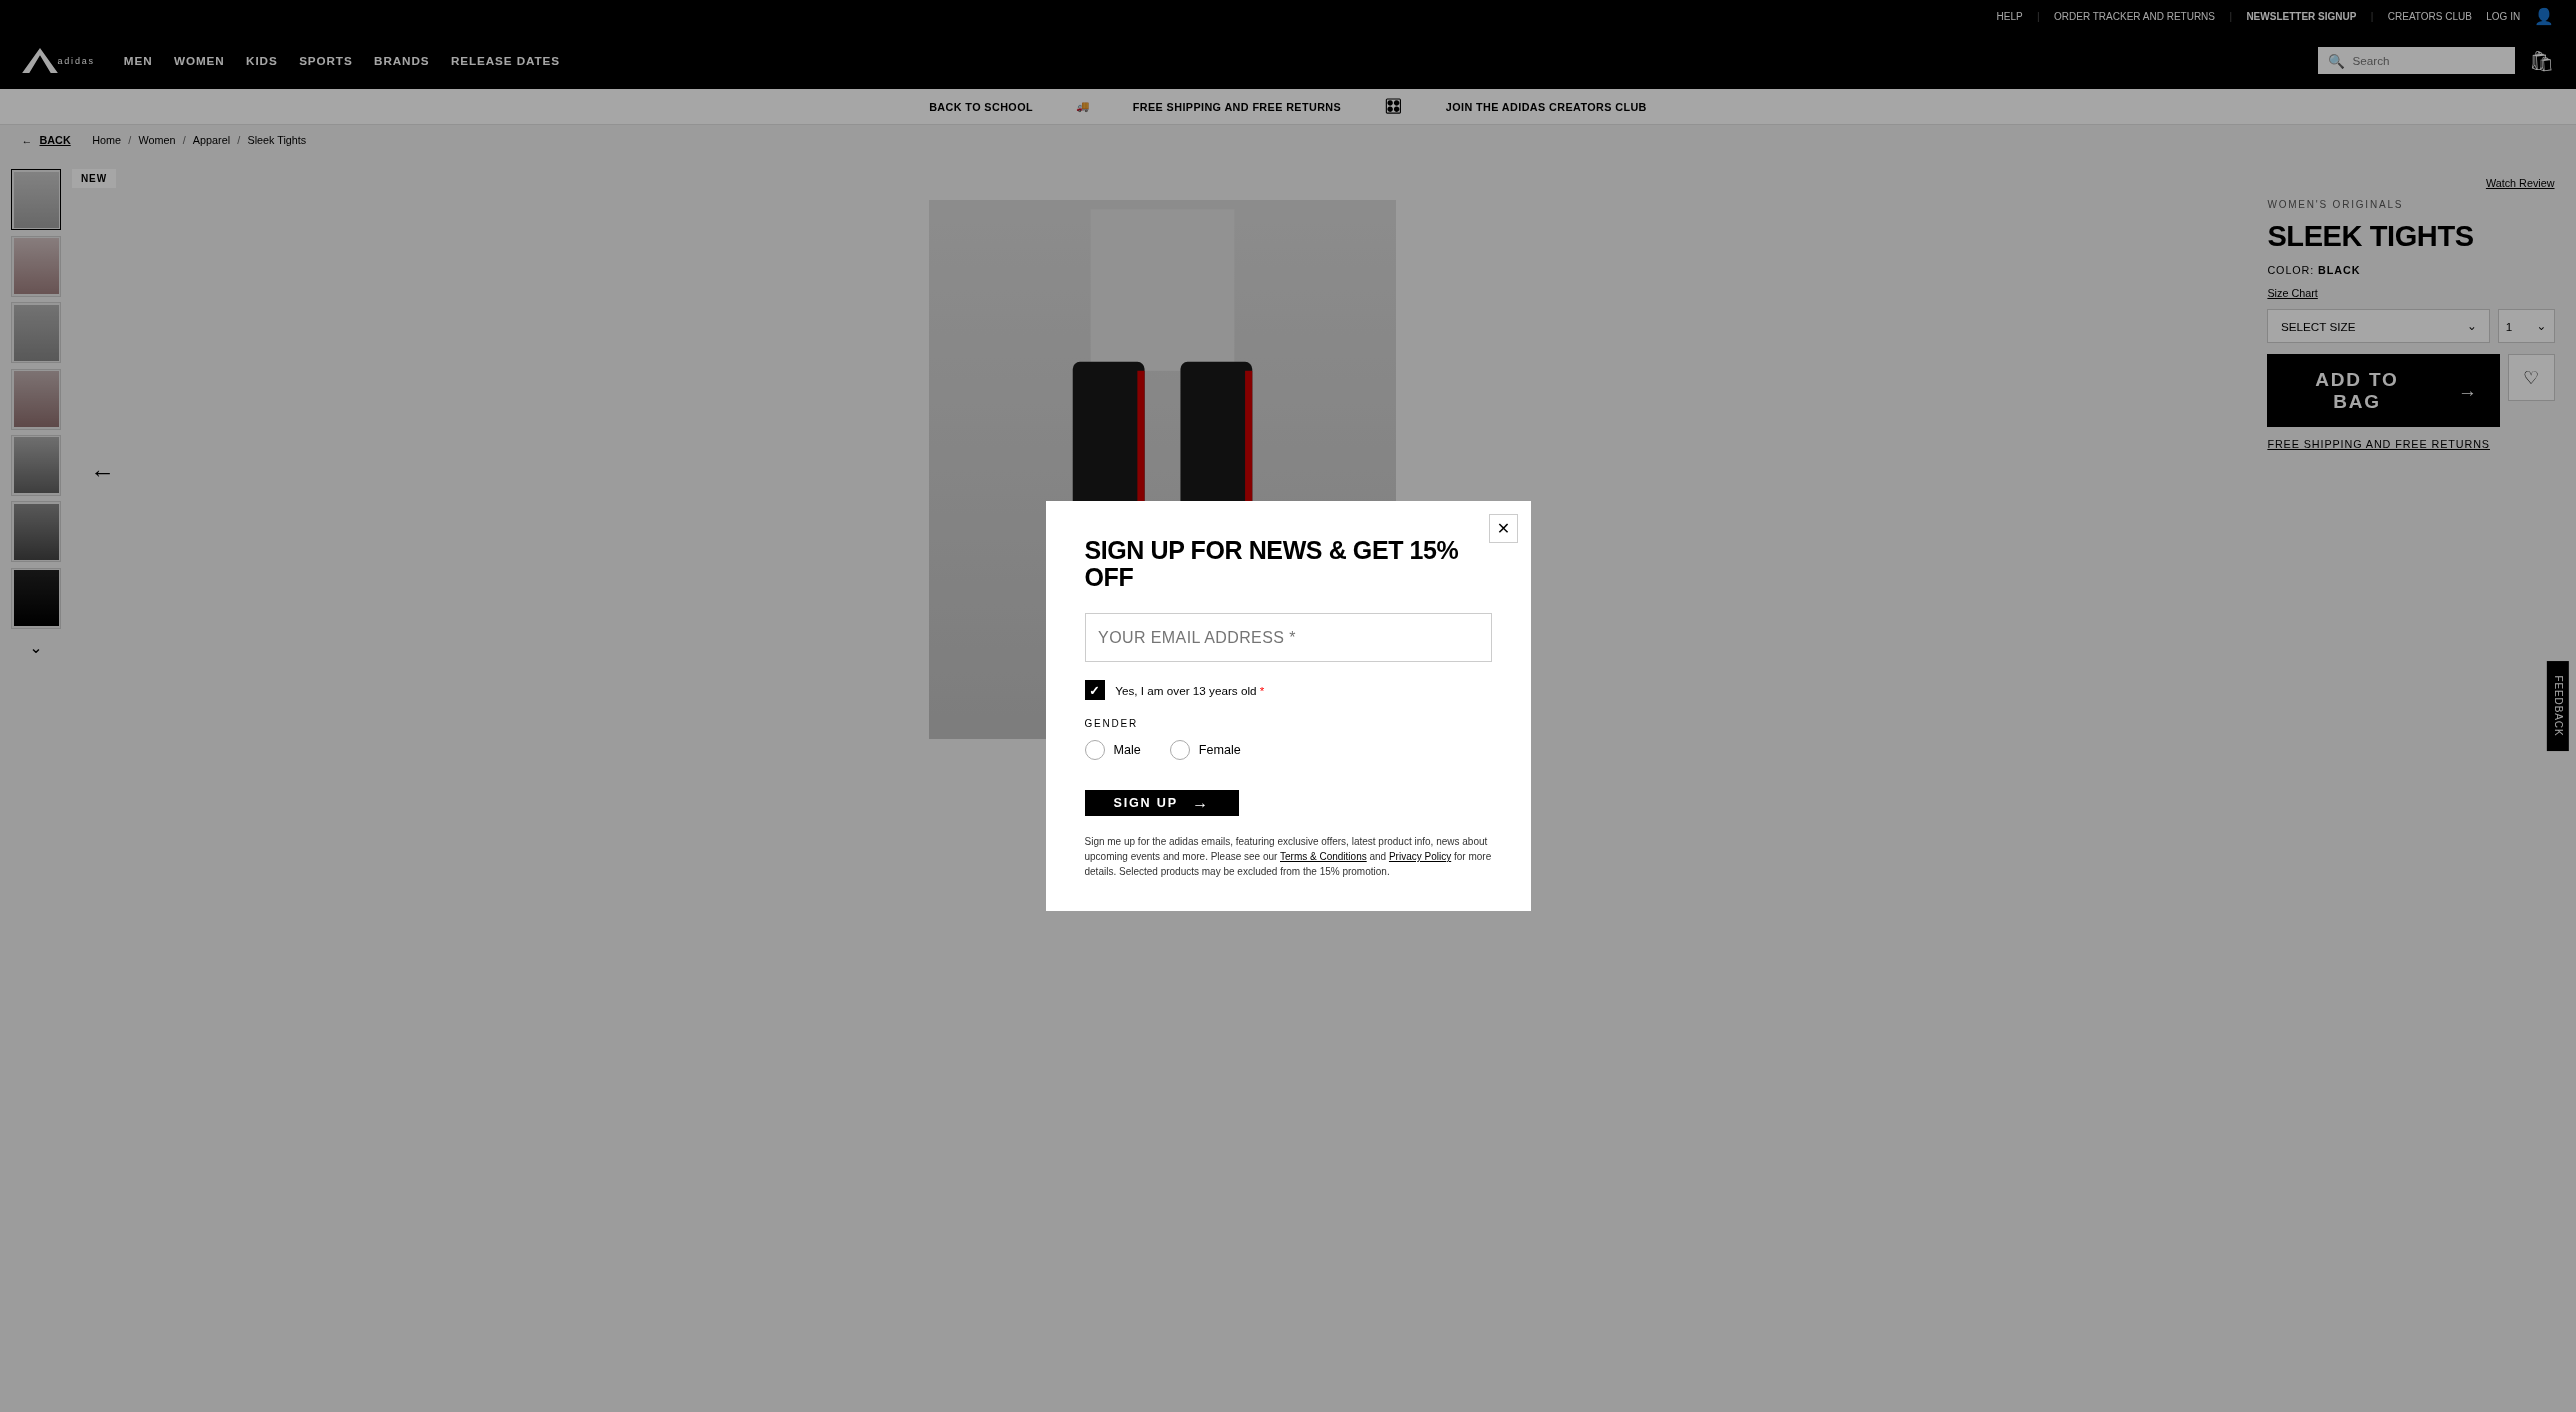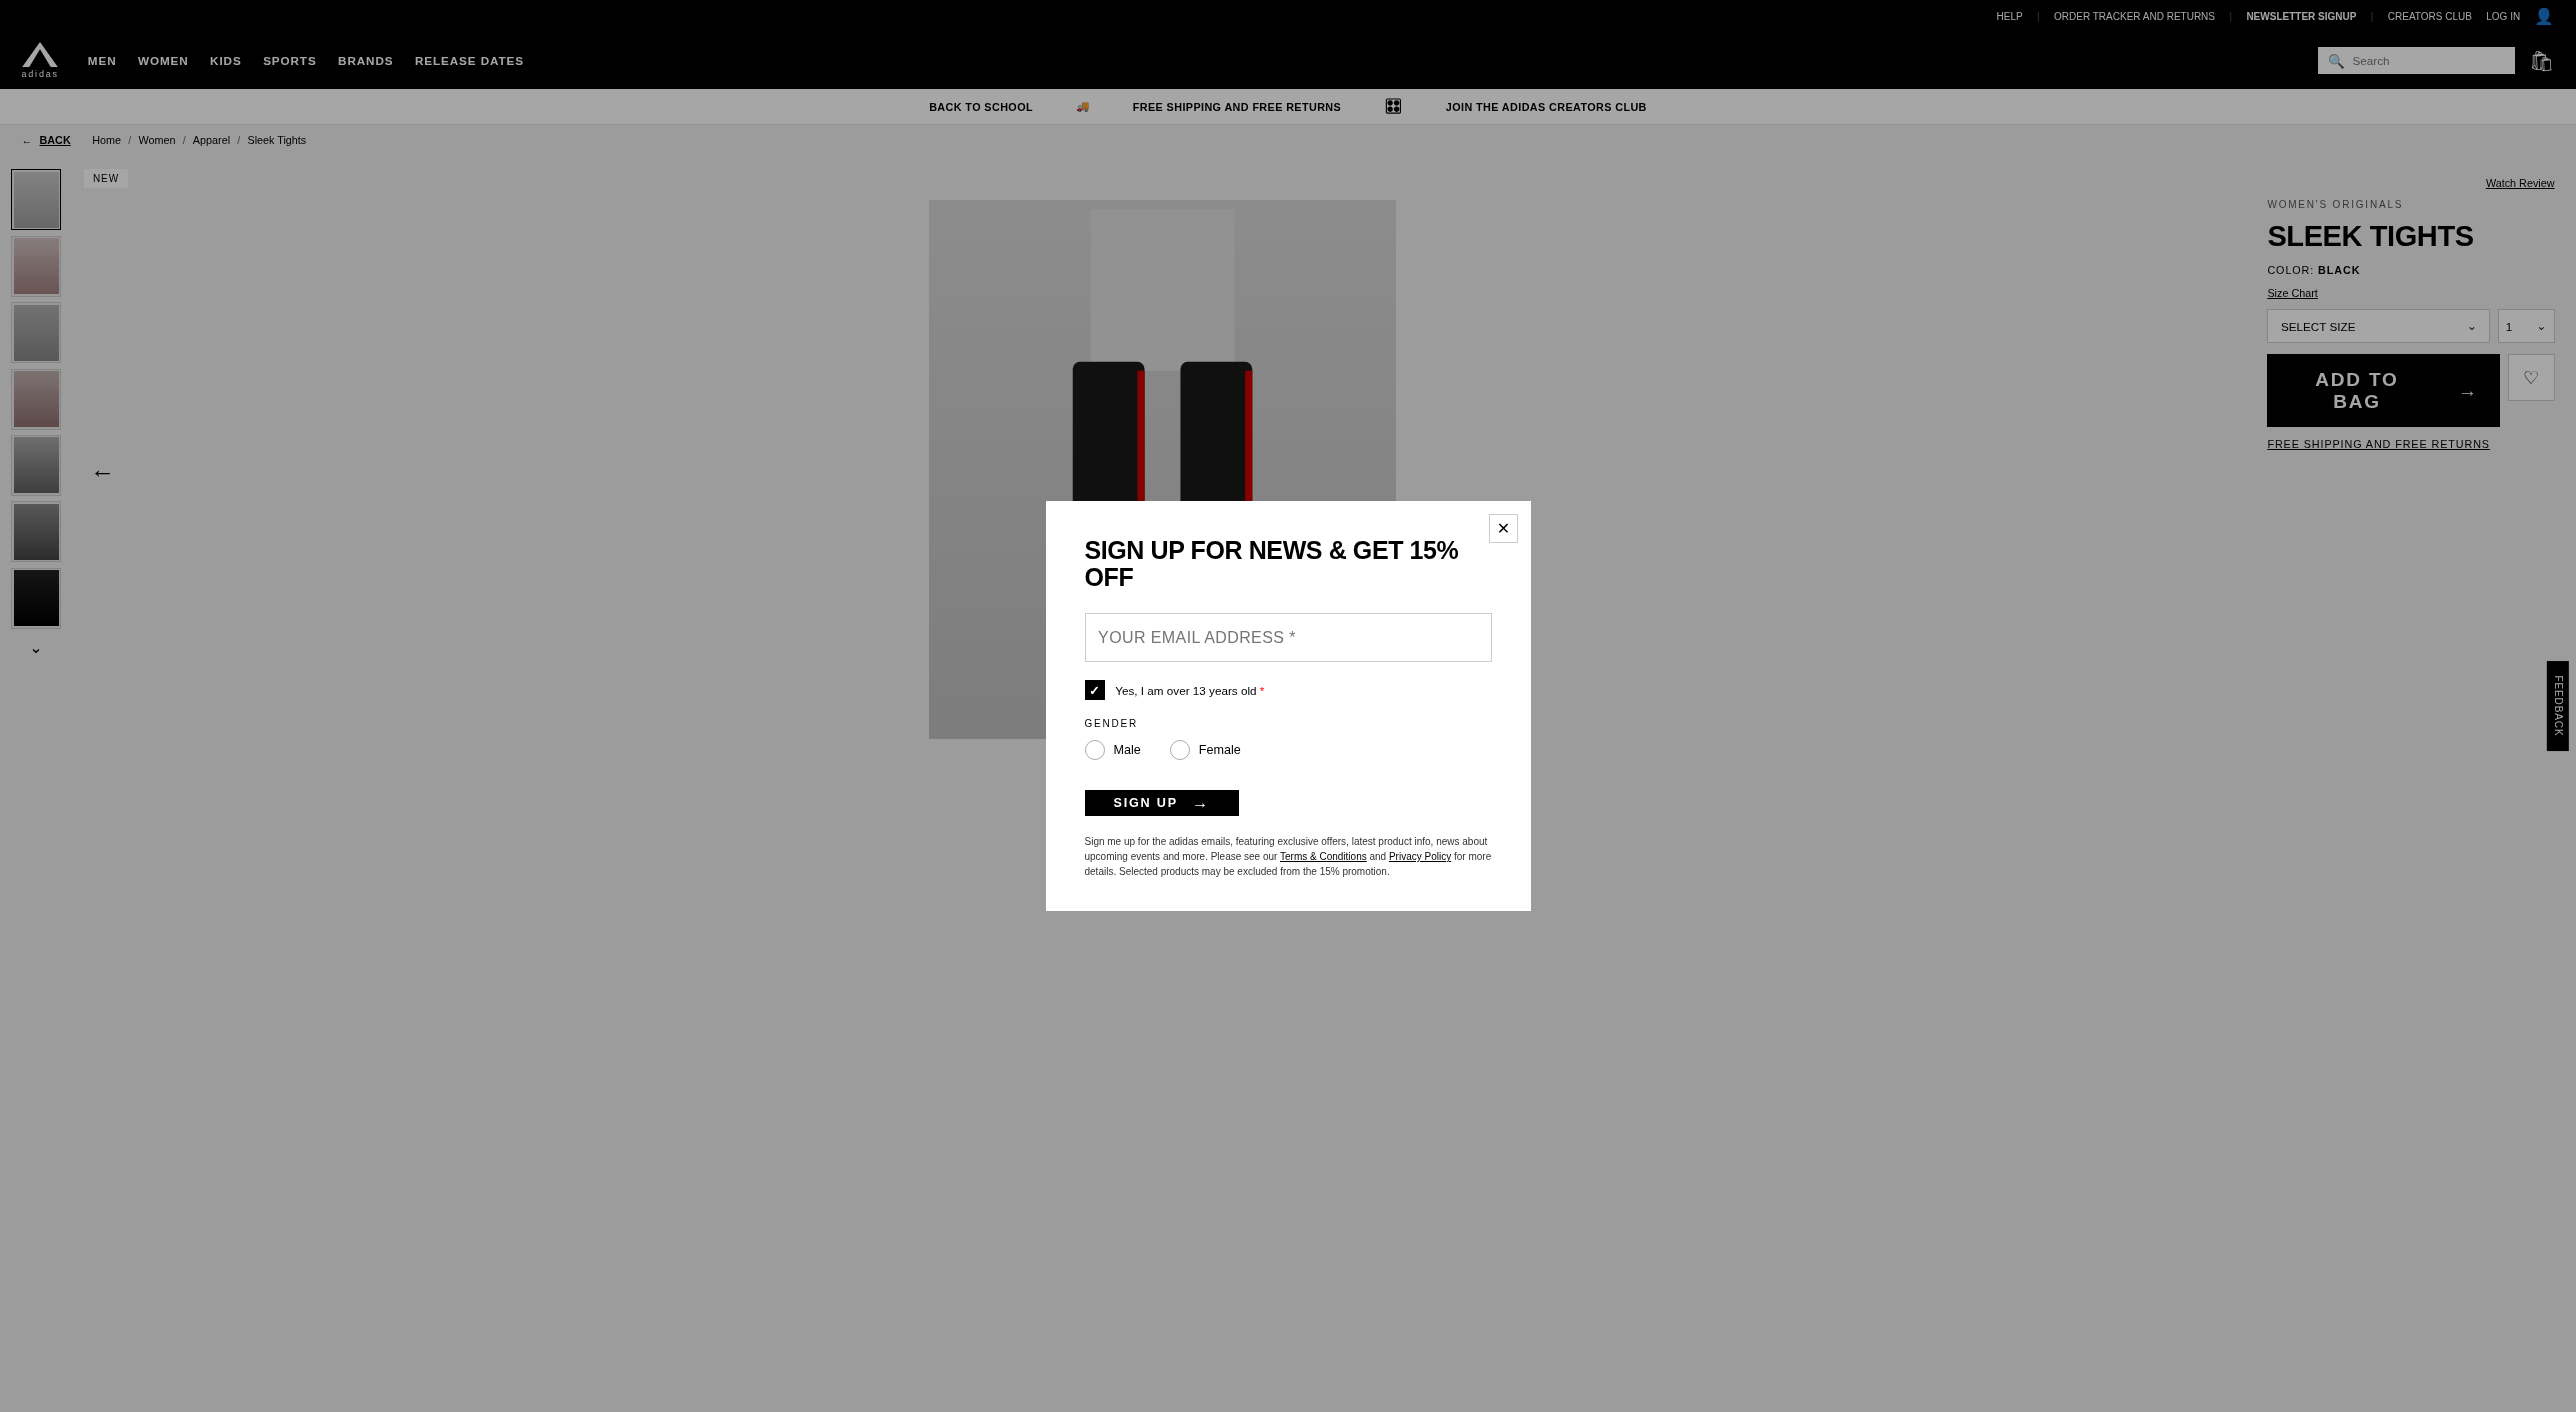--- a/index.html
+++ b/index.html
@@ -24,21 +24,20 @@
     
     .main-nav {
       background: #000;
       display: flex;
       align-items: center;
       padding: 0 21.5px;
       height: 57px;
     }
     .logo {
       display: flex;
-      flex-direction: column;
       align-items: center;
       margin-right: 29px;
     }
     .logo-icon {
       width: 36px;
       height: 25px;
     }
     .logo-text {
       color: #fff;
       font-size: 9px;
@@ -164,25 +163,25 @@
       flex: 1;
       position: relative;
       display: flex;
       align-items: center;
       justify-content: center;
       overflow: hidden;
     }
     .new-badge {
       position: absolute;
       top: 14.4px;
-      left: 12px;
+      left: 0;
       background: #fff;
       padding: 3.6px 9px;
       font-size: 10px;
-      font-weight: 400;
+      font-weight: 700;
       letter-spacing: 0.9px;
     }
     .main-product-img {
       width: 467px;
       height: 539px;
       background: linear-gradient(180deg, #d8d8d8 0%, #c0c0c0 100%);
       position: relative;
       display: flex;
       align-items: flex-end;
       justify-content: center;

